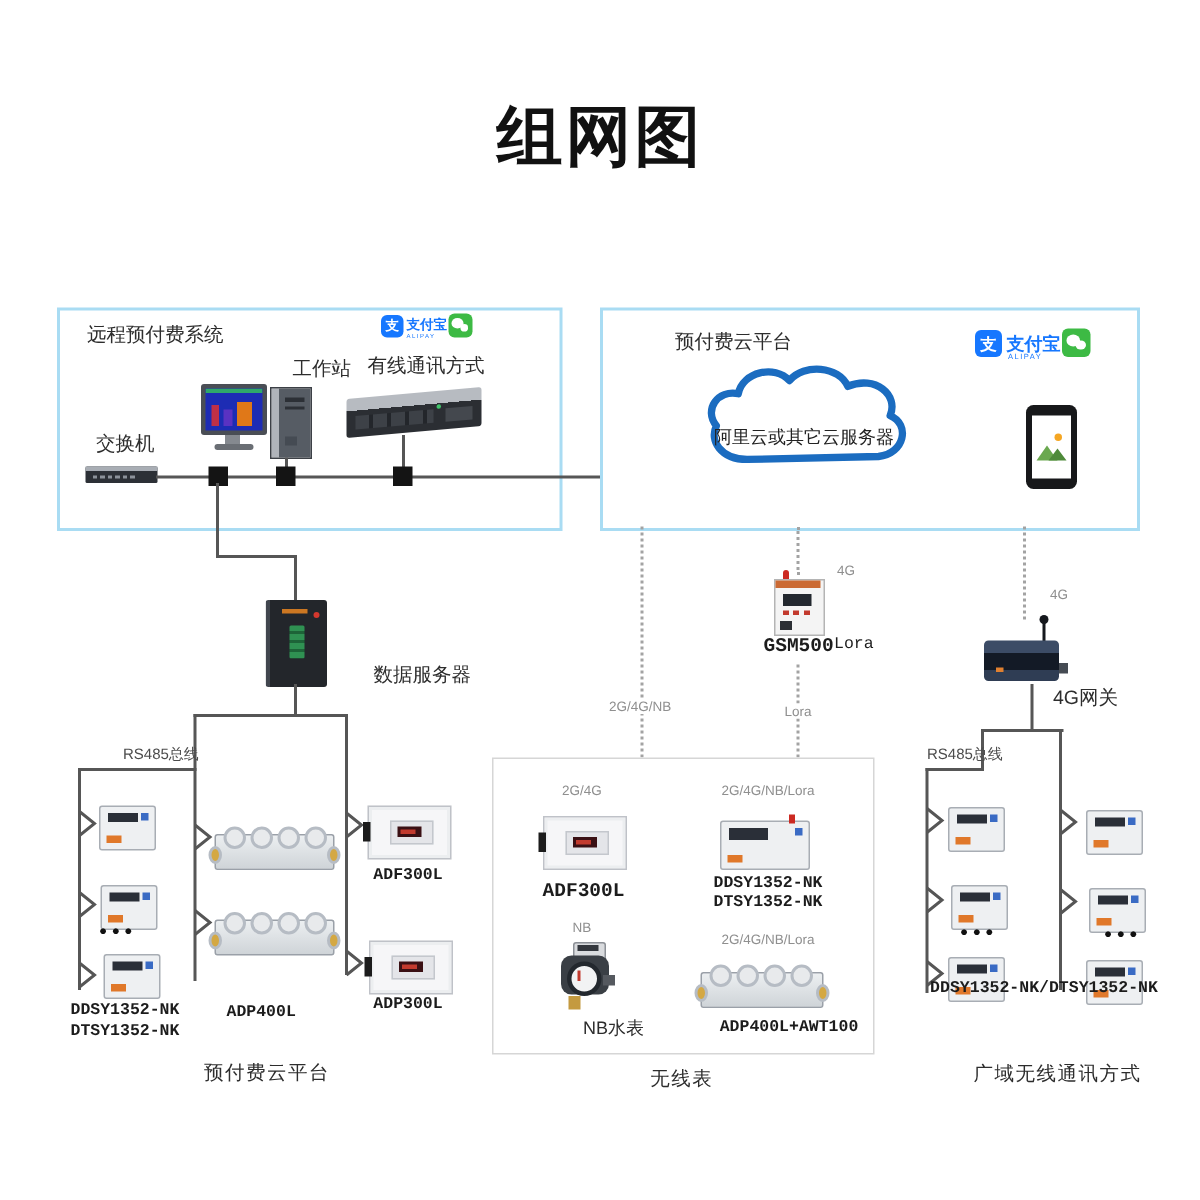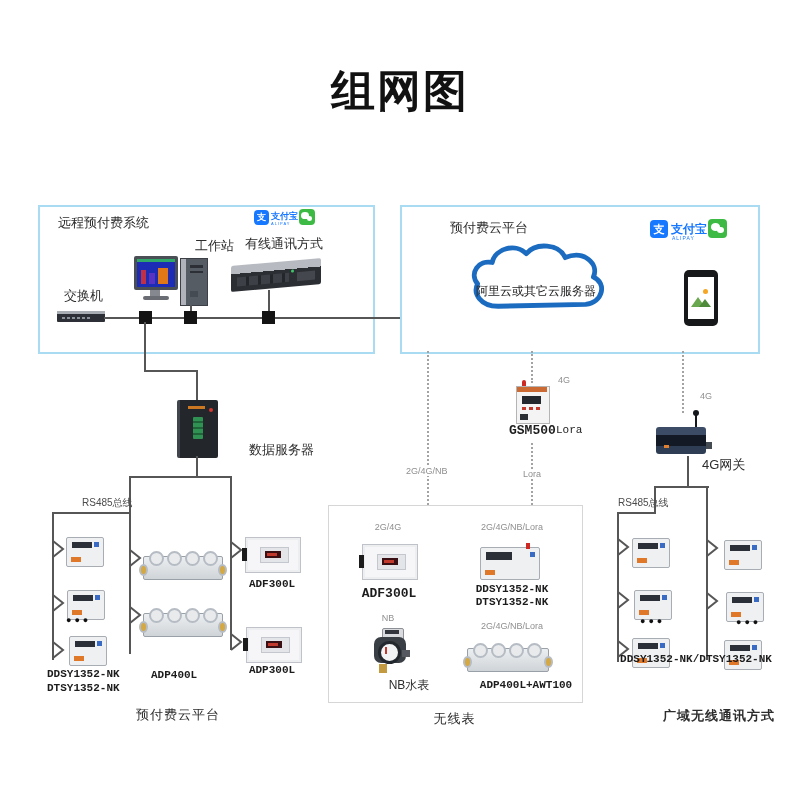--- a/index.html
+++ b/index.html
@@ -426,13 +426,13 @@
     <span class="or"></span>
   </div>
 <div class="dots" style="left:736px;top:617px;">●●●</div>
 <div class="dinm" style="left:724px;top:640px;">
     <span class="dp"></span>
     <span class="bl"></span>
     <span class="or"></span>
   </div>
 
 <div class="mono ctr" style="left:613px;top:653px;width:166px;">DDSY1352-NK/DTSY1352-NK</div>
-<div class="lbl" style="left:663px;top:709px;letter-spacing:1px;font-weight:bold;">广域无线通讯方式</div>
+<div class="lbl" style="left:649px;top:709px;letter-spacing:1px;">广域无线通讯方式</div>
 
 </body></html>

